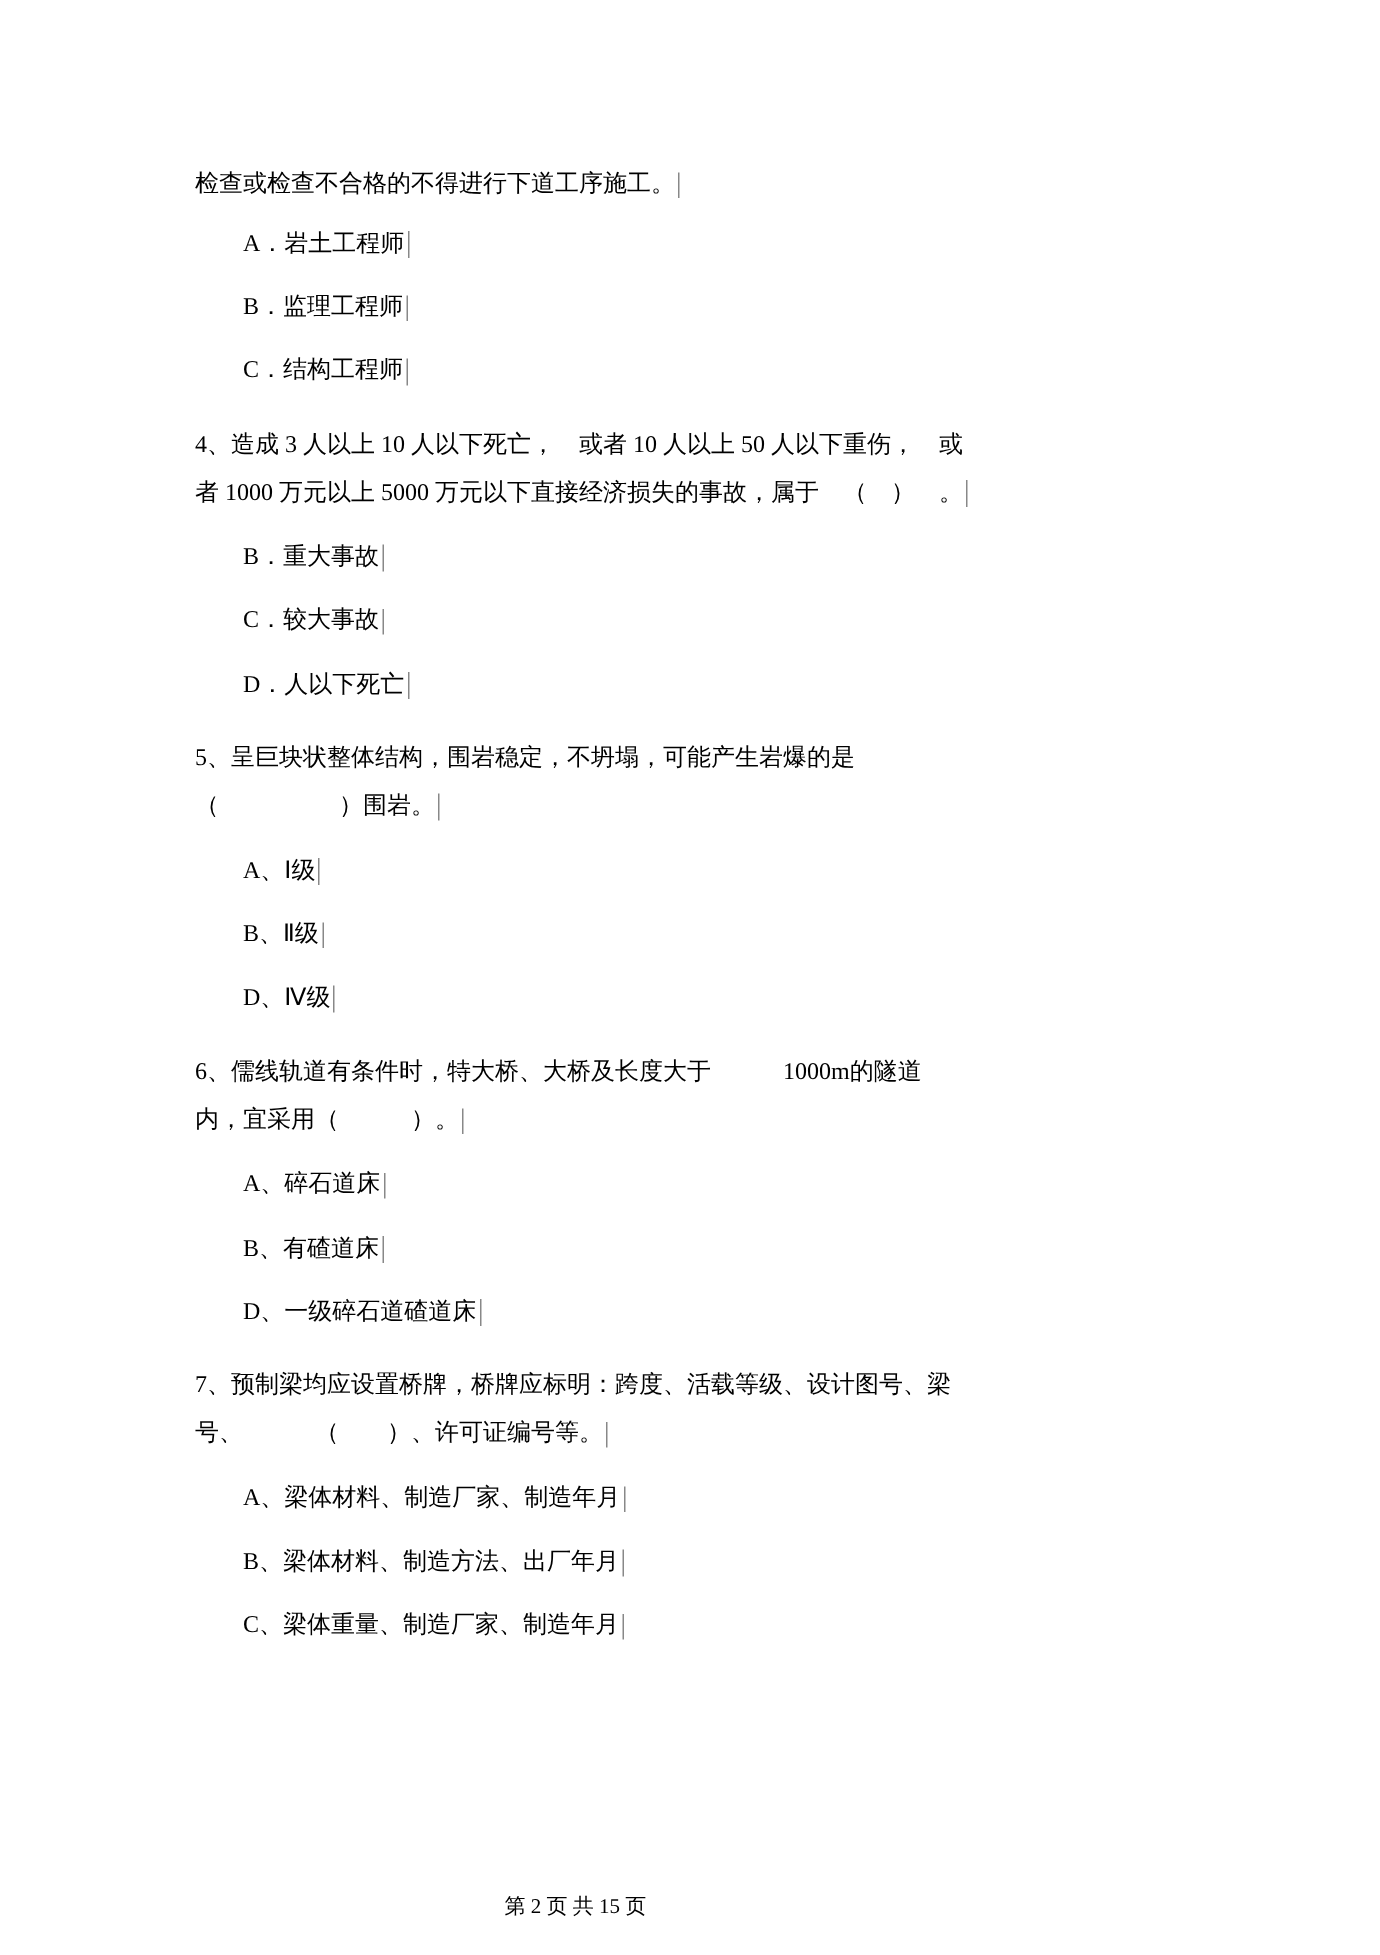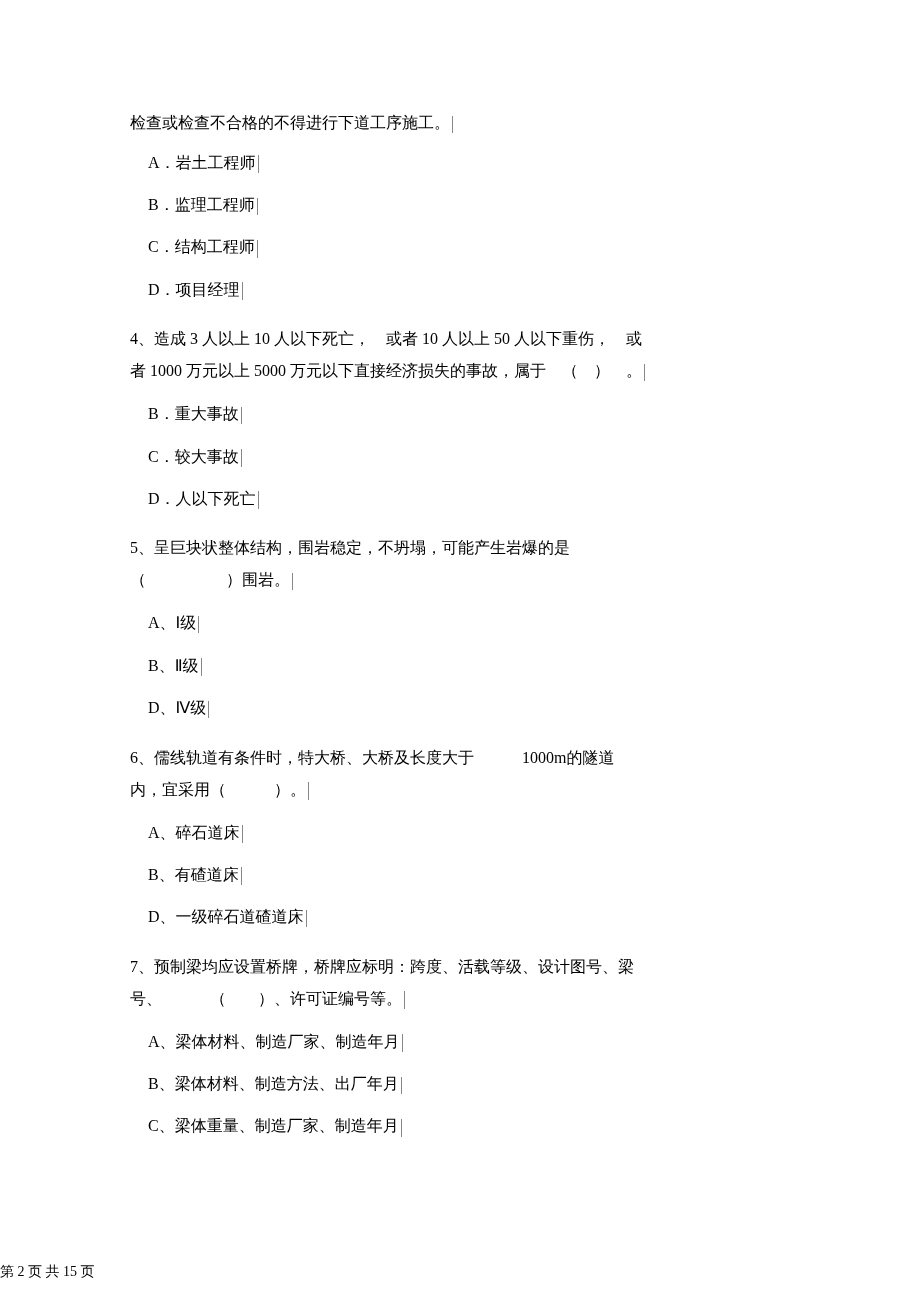--- a/index.html
+++ b/index.html
@@ -16,28 +16,29 @@
     min-height: 1303px;
     padding: 110px 110px 30px 130px;
     box-sizing: border-box;
     position: relative;
   }
   .question-stem {
     margin: 18px 12px 8px 0;
     line-height: 2.0;
   }
   .option {
-    margin: 12px 0 12px 18px;
+    margin: 12px 0 12px 32px;
     line-height: 1.9;
   }
   .footer {
     position: absolute;
     bottom: 20px;
     width: 100%;
     left: 0;
+    text-align: center;
     font-size: 14px;
     font-family: "SimSun", serif;
   }
   
   .mark {
     display: inline-block;
     border-right: 1px solid #888;
     height: 1.1em;
     vertical-align: middle;
     margin-left: 2px;
@@ -51,21 +52,20 @@
 
 <div class="page">
 
   <div class="top-line">
     <span>检查或检查不合格的不得进行下道工序施工。</span><span class="mark"></span>
   </div>
 
   <div class="option"><span>A．岩土工程师</span><span class="mark"></span></div>
   <div class="option"><span>B．监理工程师</span><span class="mark"></span></div>
   <div class="option"><span>C．结构工程师</span><span class="mark"></span></div>
-  <div class="option"><span>D．项目经理</span><span class="mark"></span></div>
 
   <div class="question-stem">
     <span>4、造成 3 人以上 10 人以下死亡，　或者 10 人以上 50 人以下重伤，　或者 1000 万元以上 5000 万元以下直接经济损失的事故，属于　（　）　。</span><span class="mark"></span>
   </div>
   <div class="option"><span>B．重大事故</span><span class="mark"></span></div>
   <div class="option"><span>C．较大事故</span><span class="mark"></span></div>
   <div class="option"><span>D．人以下死亡</span><span class="mark"></span></div>
 
   <div class="question-stem">
     <span>5、呈巨块状整体结构，围岩稳定，不坍塌，可能产生岩爆的是（　　　　　）围岩。</span><span class="mark"></span>

